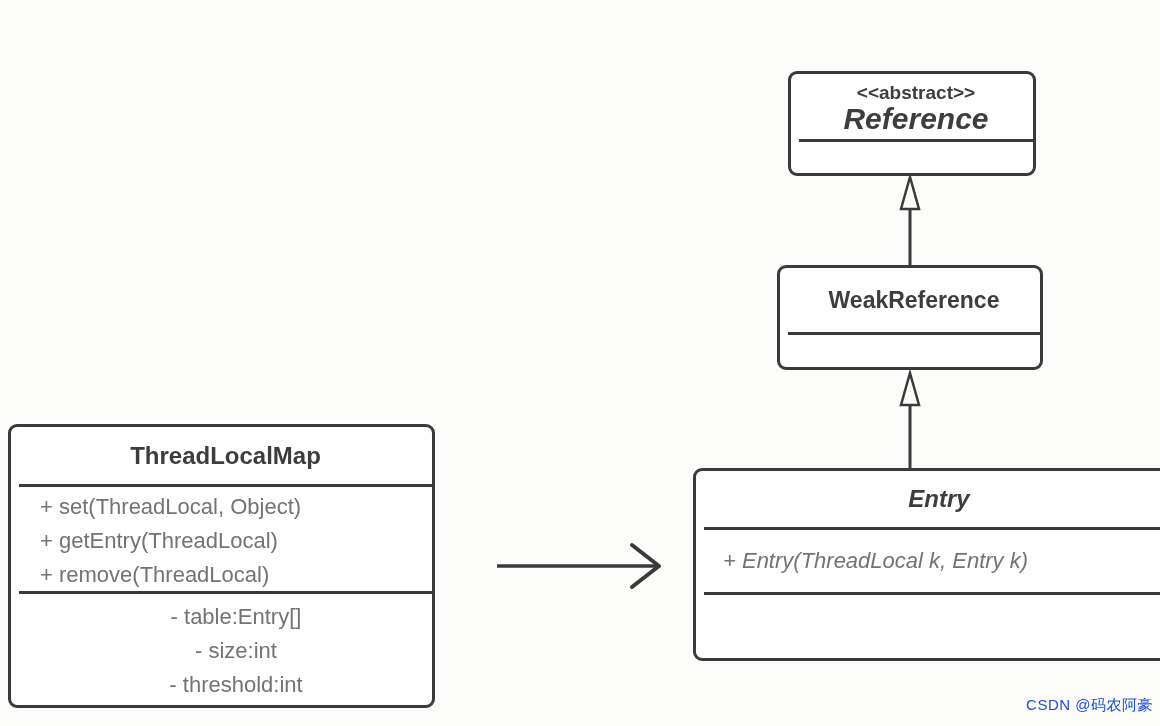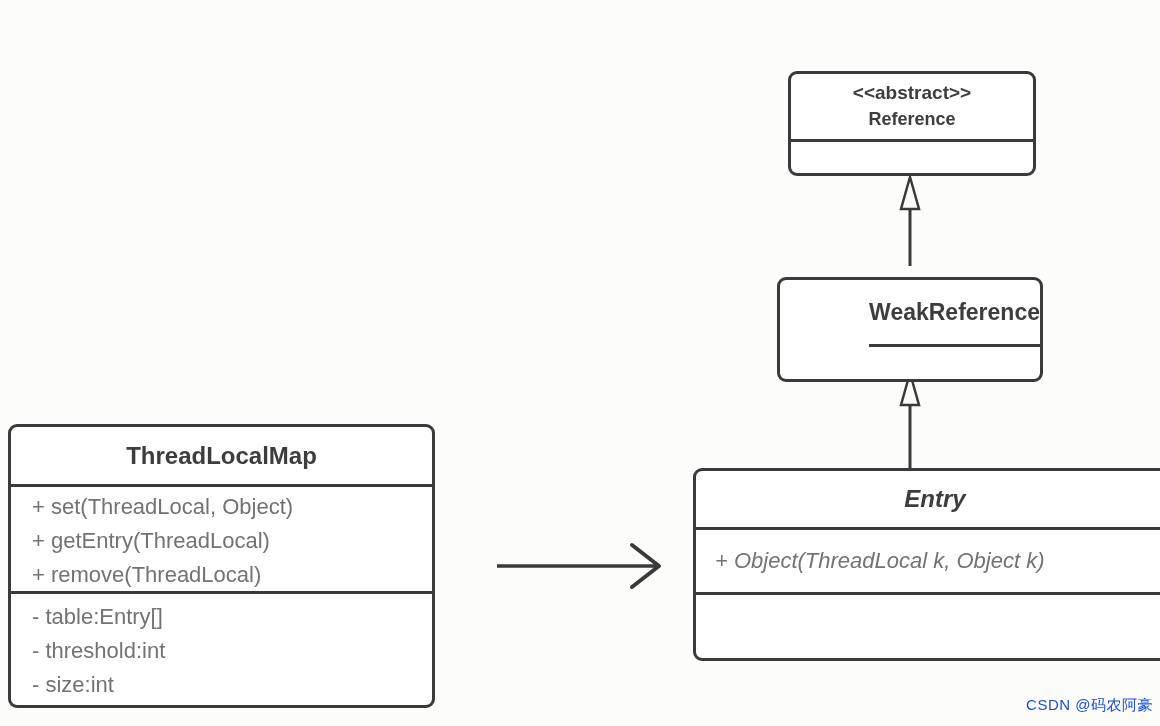--- a/index.html
+++ b/index.html
@@ -13,53 +13,54 @@
   .canvas { position:absolute; left:0; top:0; width:1160px; height:726px; }
 
   .uml-box {
     position:absolute;
     background:#fefefe;
     border:3px solid #3a3a3a;
     border-radius:9px;
     display:flex;
     flex-direction:column;
     overflow:hidden;
+    padding-left:8px;
   }
   .comp { border-bottom:3px solid #3a3a3a; flex:0 0 auto; }
   .comp.last { border-bottom:none; flex:1 1 auto; }
   .title-comp {
     display:flex; flex-direction:column;
     align-items:center; justify-content:center;
     font-weight:bold; color:#3d3d3d;
   }
   .body-comp { color:#737373; font-size:22px; padding-left:21px; }
   .row { line-height:34px; white-space:nowrap; }
 
   
   #box-reference { left:788px; top:71px; width:248px; height:105px; }
   #box-reference .title-comp { height:68px; }
   #box-reference .stereotype { font-size:19px; line-height:25px; }
-  #box-reference .cls-name { font-size:18px; line-height:28px; }
+  #box-reference .cls-name { font-size:30px; line-height:28px;font-style:italic; }
 
   
-  #box-weakref { left:777px; top:277px; width:266px; height:105px;align-items:flex-end; }
+  #box-weakref { left:777px; top:265px; width:266px; height:105px; }
   #box-weakref .title-comp { height:67px; font-size:23px; }
 
   
   #box-entry { left:693px; top:468px; width:484px; height:193px;font-style:italic; }
   #box-entry .title-comp { height:59px; font-size:24px; }
   #box-entry .methods { height:65px; display:flex; align-items:center; padding-left:19px; }
   #box-entry .attrs { padding-top:2px; }
   #box-entry .attrs .row { line-height:33px; }
 
   
   #box-tlm { left:8px; top:424px; width:427px; height:284px; }
   #box-tlm .title-comp { height:60px; font-size:24px; }
   #box-tlm .methods { height:107px; padding-top:3px; }
-  #box-tlm .attrs { padding-top:6px; }
+  #box-tlm .attrs { padding-top:6px;text-align:center; }
 
   .connectors { position:absolute; left:0; top:0; width:1160px; height:726px; pointer-events:none; }
 
   .watermark {
     position:absolute;
     top:696px; right:7px;
     font-size:15px;
     letter-spacing:0.5px;
     color:#1d4ed8;
   }
@@ -100,35 +101,35 @@
       <div class="cls-name">WeakReference</div>
     </div>
     <div class="comp last"></div>
   </div>
 
   <div class="uml-box" id="box-entry">
     <div class="comp title-comp">
       <div class="cls-name">Entry</div>
     </div>
     <div class="comp body-comp methods">
-      <div class="row">+ Object(ThreadLocal k, Object k)</div>
+      <div class="row">+ Entry(ThreadLocal k, Entry k)</div>
     </div>
   </div>
 
   <div class="uml-box" id="box-tlm">
     <div class="comp title-comp">
       <div class="cls-name">ThreadLocalMap</div>
     </div>
     <div class="comp body-comp methods">
       <div class="row">+ set(ThreadLocal, Object)</div>
       <div class="row">+ getEntry(ThreadLocal)</div>
       <div class="row">+ remove(ThreadLocal)</div>
     </div>
     <div class="comp last body-comp attrs">
       <div class="row">- table:Entry[]</div>
+      <div class="row">- size:int</div>
       <div class="row">- threshold:int</div>
-      <div class="row">- size:int</div>
     </div>
   </div>
 
   <div class="watermark">CSDN @码农阿豪</div>
 
 </div>
 
 </body></html>

